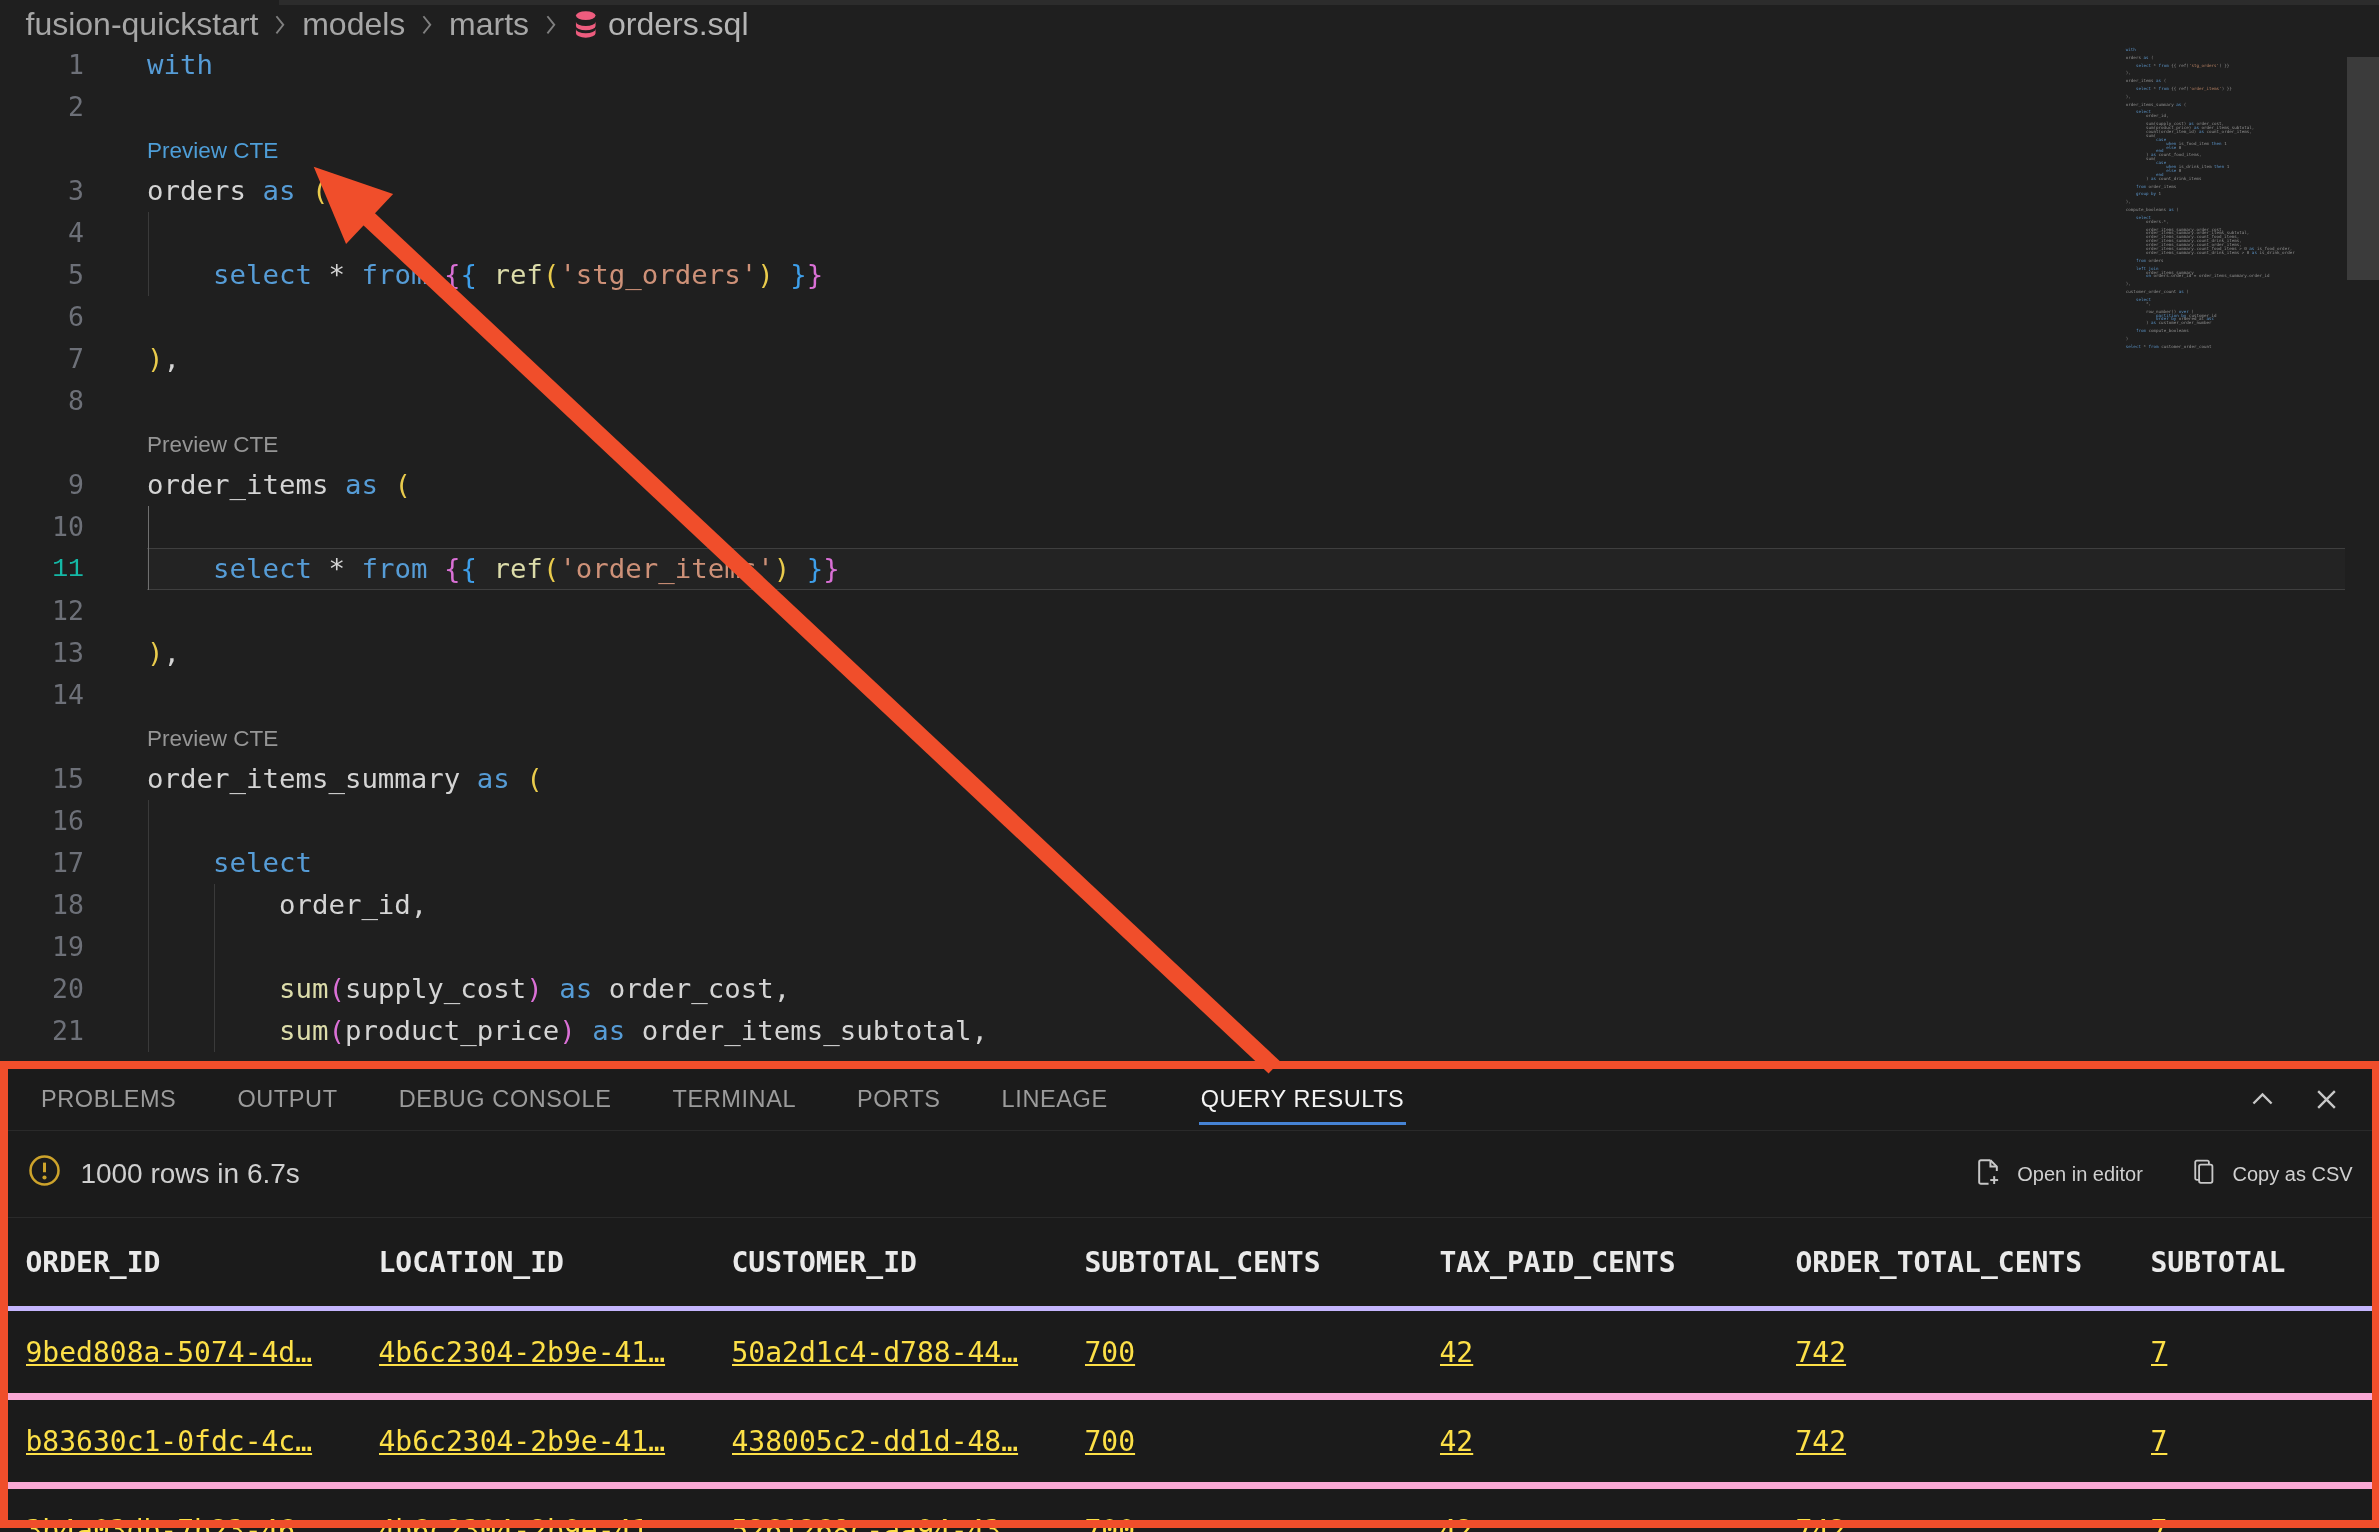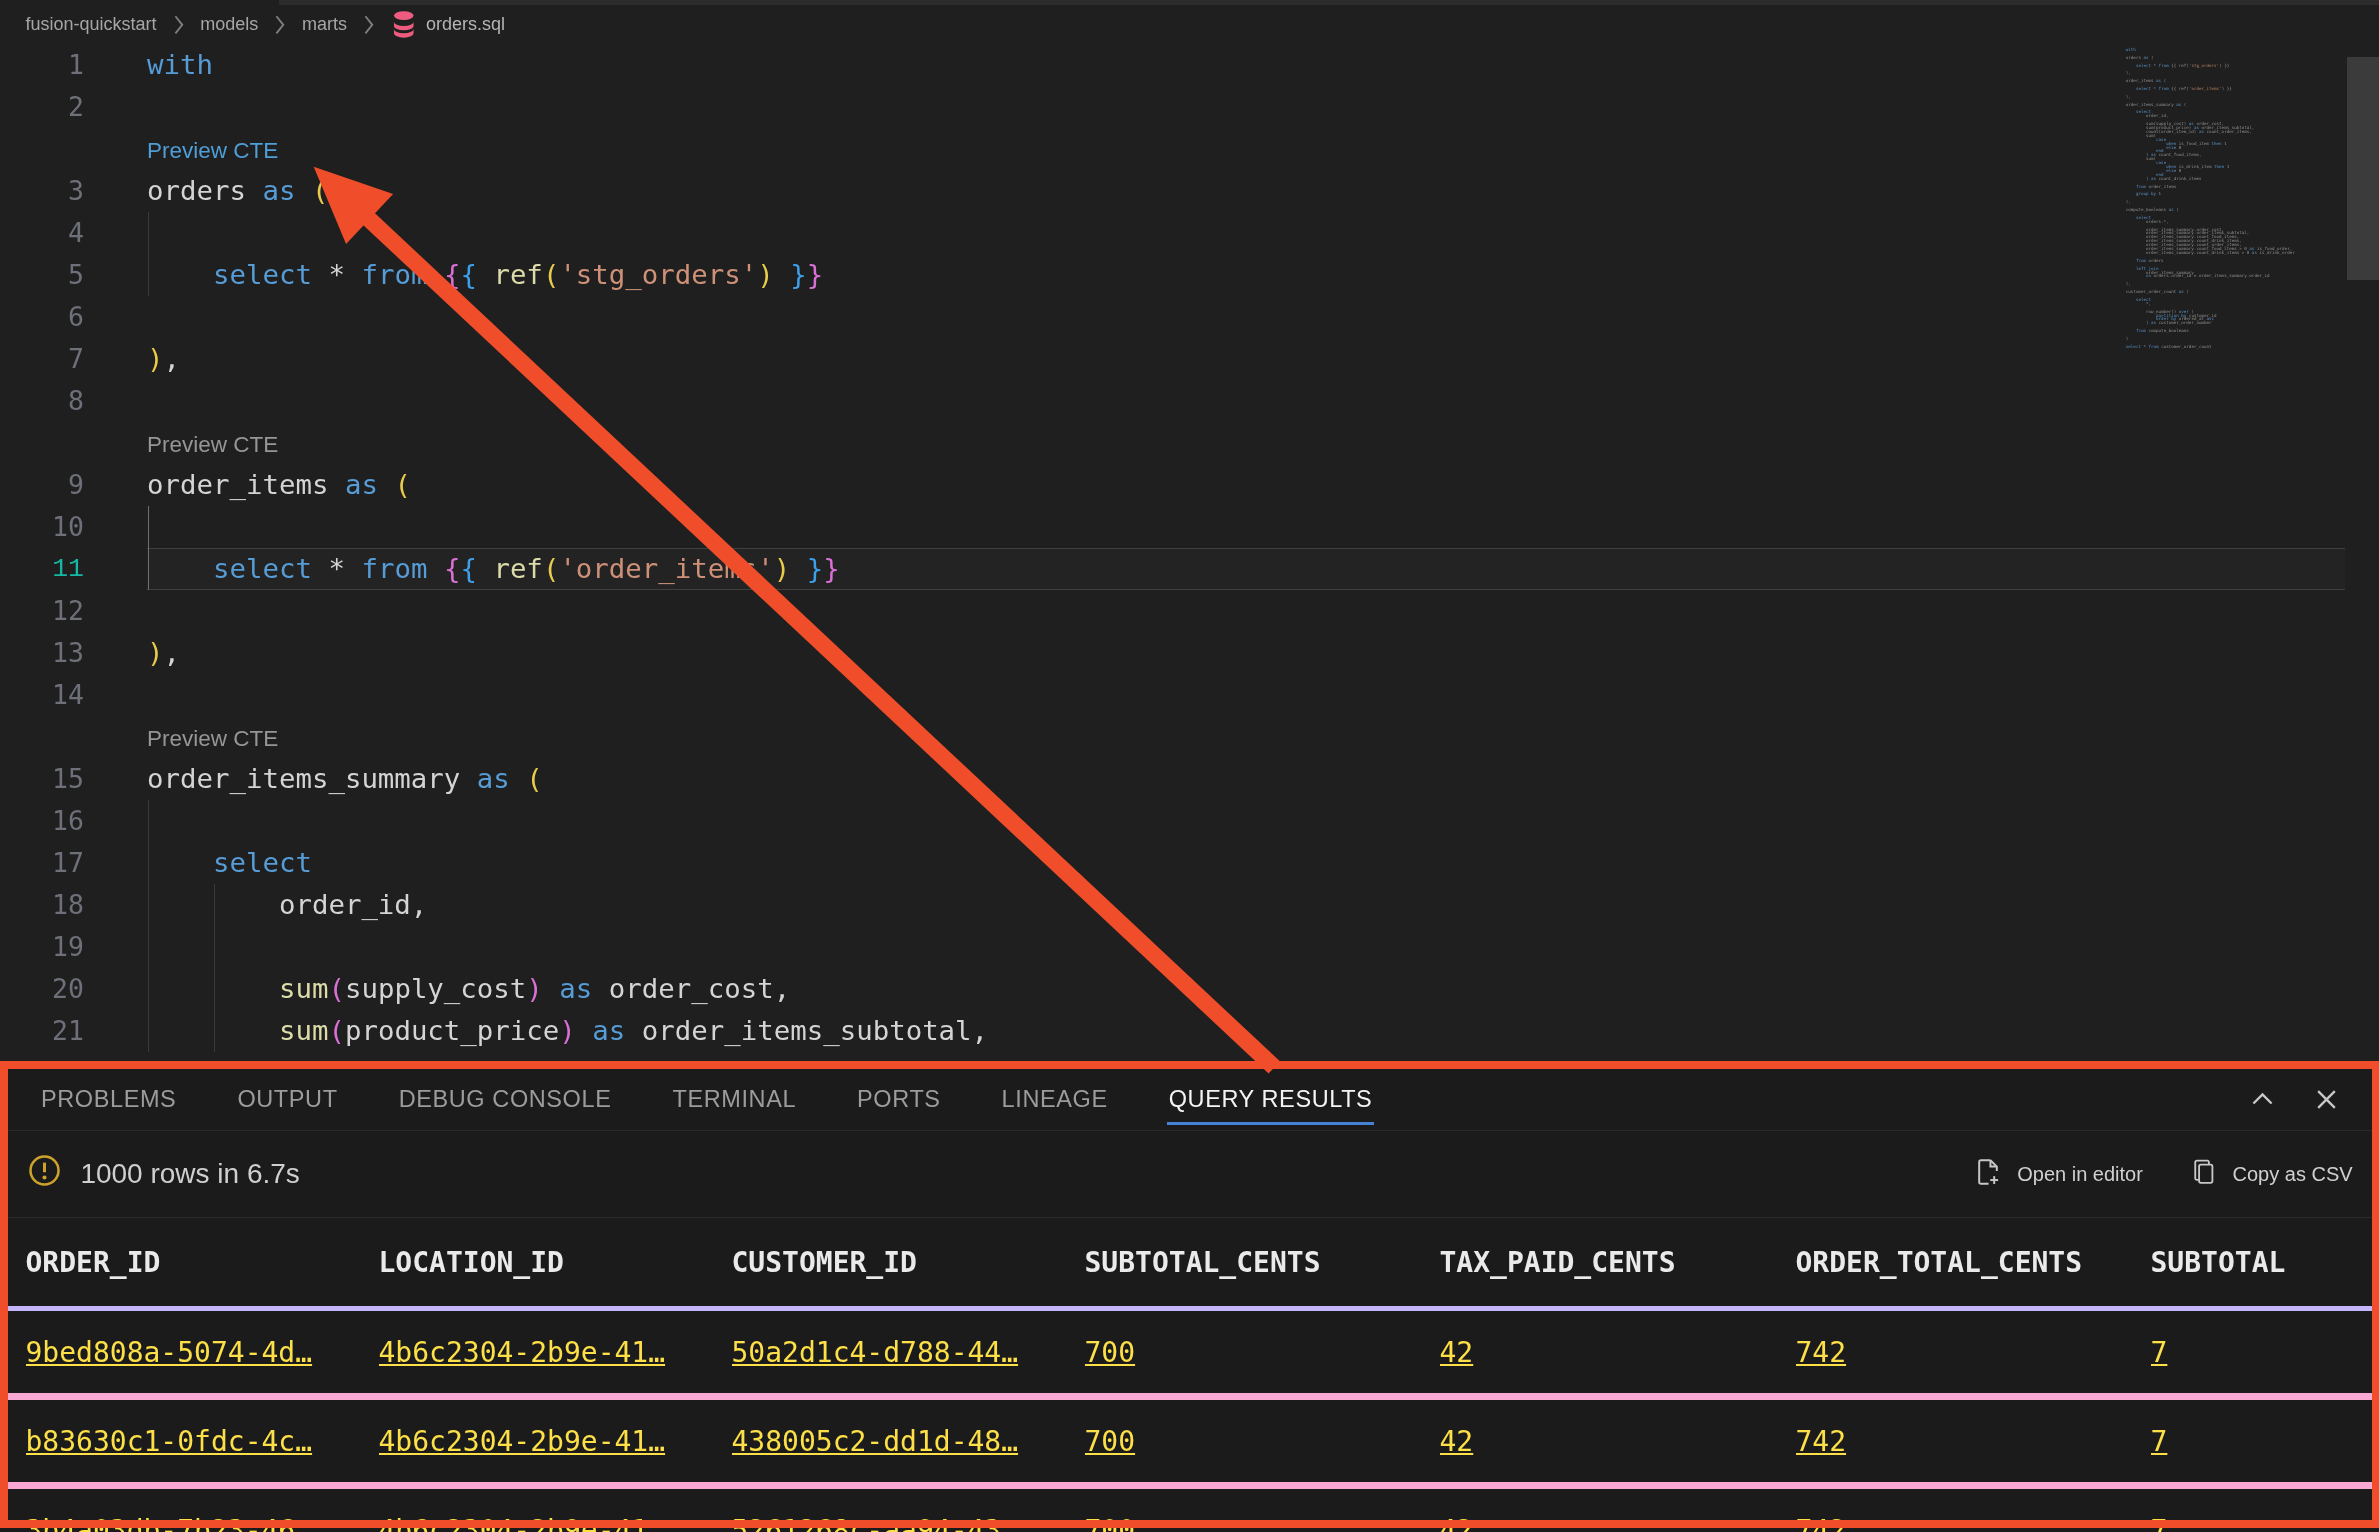--- a/index.html
+++ b/index.html
@@ -6,21 +6,21 @@
   body{
     width:2380px;height:1533px;overflow:hidden;background:#1f1f1f;
     font-family:"Liberation Sans",sans-serif;
   }
   .stage{position:relative;width:2380px;height:1533px;background:#1f1f1f;}
 
   
   .editor{position:absolute;inset:0;background:#1f1f1f;}
   .top-sliver{position:absolute;top:0;left:279px;right:0;height:4.9px;background:#2c2c2c;}
   .breadcrumb{position:absolute;top:4.9px;left:0;height:39px;display:flex;align-items:center;
-    padding-left:25.5px;gap:15px;font-size:18px;color:#a6a6a6;white-space:nowrap;}
+    padding-left:25.5px;gap:15px;font-size:32px;color:#a6a6a6;white-space:nowrap;}
   .crumb-sep svg{display:block;}
   .crumb-file{display:flex;align-items:center;gap:9.8px;color:#b5b5b5;}
   .db-icon svg{display:block;}
 
   .code{position:absolute;top:44px;left:0;right:35px;}
   .crow{display:flex;height:42px;position:relative;}
   .lnum{width:147px;box-sizing:border-box;padding-right:63px;text-align:right;flex:none;
     font-family:"DejaVu Sans Mono",monospace;font-size:26.5px;line-height:42px;color:#6d7078;}
   .lnum.lactive{color:#14b8a6;font-family:Liberation Mono, monospace;}
   .lcontent{flex:1;position:relative;white-space:pre;
@@ -44,21 +44,21 @@
   .minimap i{color:#5e9bd3;font-style:normal;}
   .minimap s{color:#c08766;text-decoration:none;}
   .vscrollbar{position:absolute;top:57px;right:0;width:33px;height:223px;background:rgba(125,125,125,.30);}
 
   
   .panel{position:absolute;left:0;right:0;top:1069px;bottom:0;background:#1b1b1b;overflow:hidden;}
   .panel-tabs{height:61px;display:flex;align-items:center;padding-left:41px;gap:61px;
     border-bottom:1px solid #2a2a2a;}
   .ptab{font-size:23.5px;letter-spacing:0.6px;color:#9c9c9c;height:100%;display:flex;
     align-items:center;position:relative;cursor:pointer;white-space:nowrap;}
-  .ptab.active{color:#f4f4f4;}
+  .ptab.active{color:#f4f4f4;margin-left:32px;}
   .ptab.active::after{content:"";position:absolute;left:-2px;right:-2px;bottom:4.9px;height:2.9px;background:#4683d4;}
   .tab-actions{margin-left:auto;display:flex;align-items:center;gap:35px;padding-right:39px;}
   .tab-actions .icon-btn{cursor:pointer;display:flex;align-items:center;}
 
   .status-row{height:86px;display:flex;align-items:center;padding:0 27.4px;
     border-bottom:1px solid #2a2a2a;font-size:28px;color:#cfcfcf;}
   .status-left{display:flex;align-items:center;gap:18px;}
   .status-actions{margin-left:auto;display:flex;align-items:center;gap:47px;}
   .action-btn{display:flex;align-items:center;gap:14.7px;color:#d0d0d0;cursor:pointer;font-size:20px;}
 

